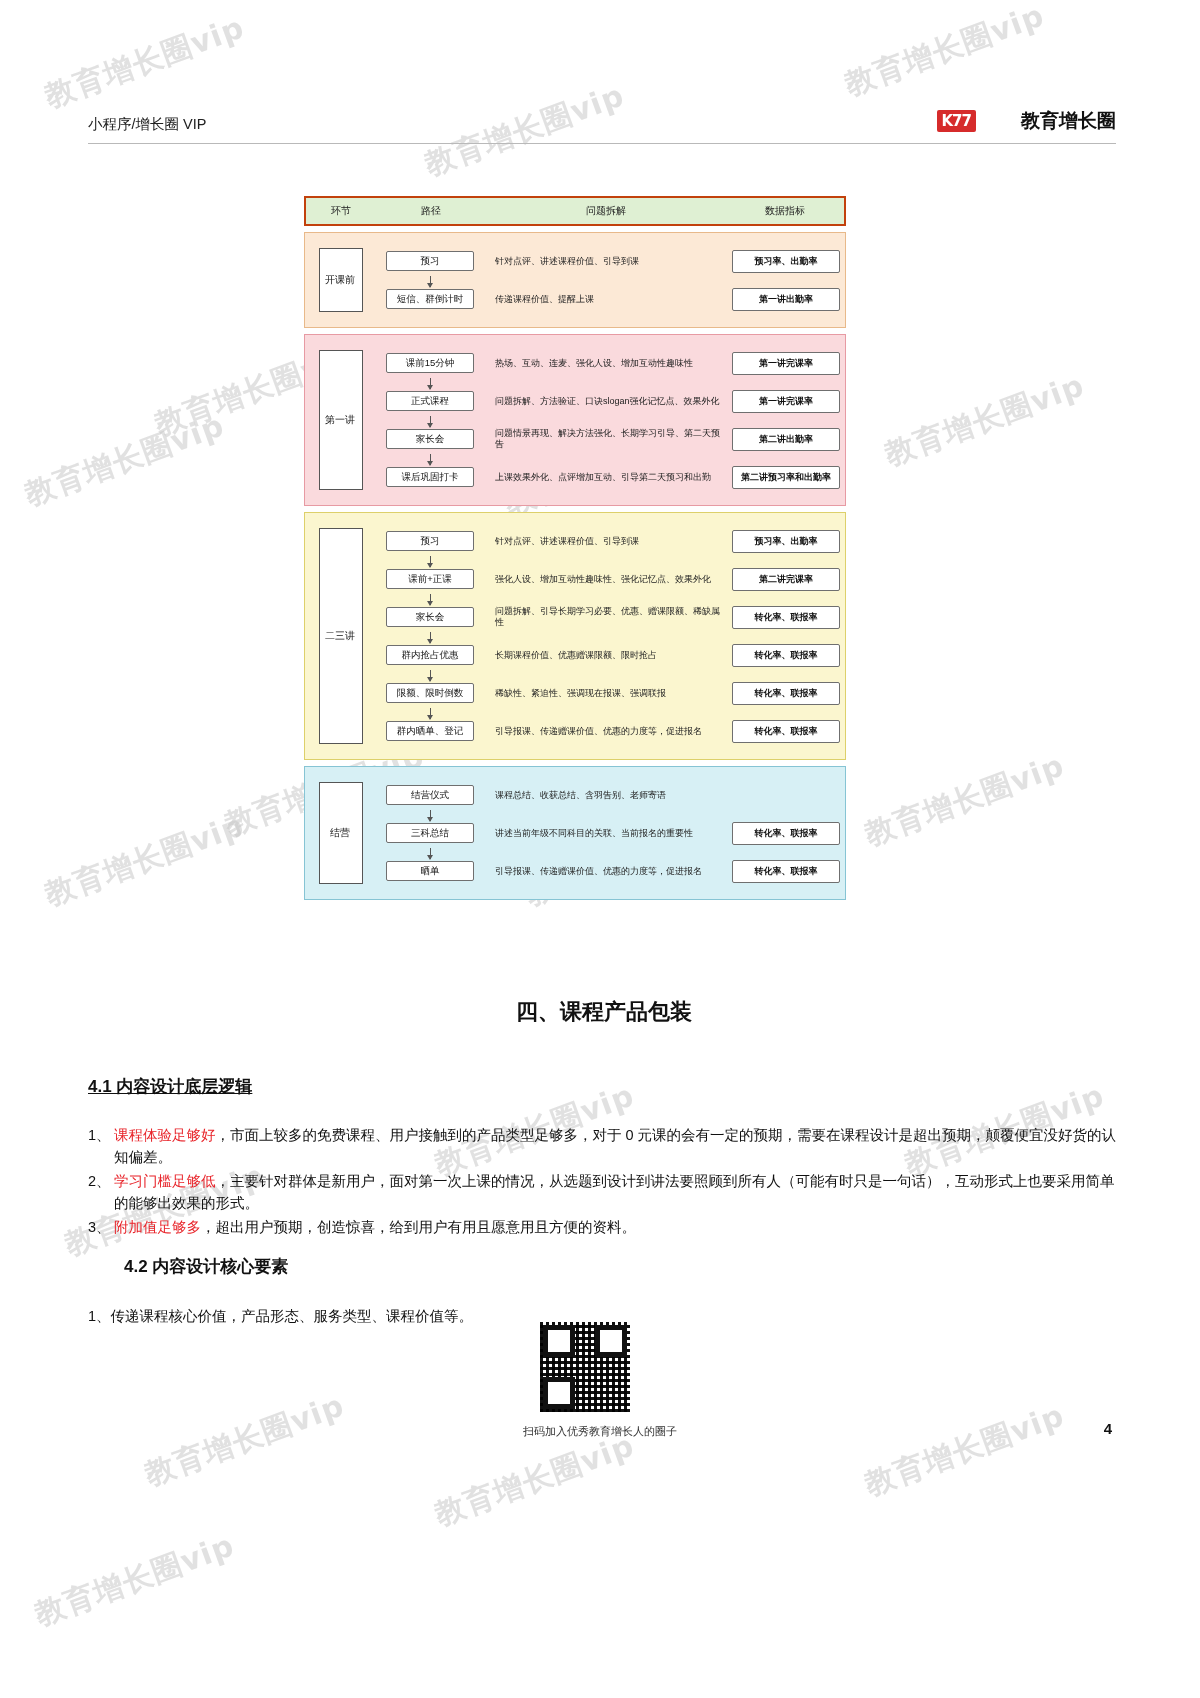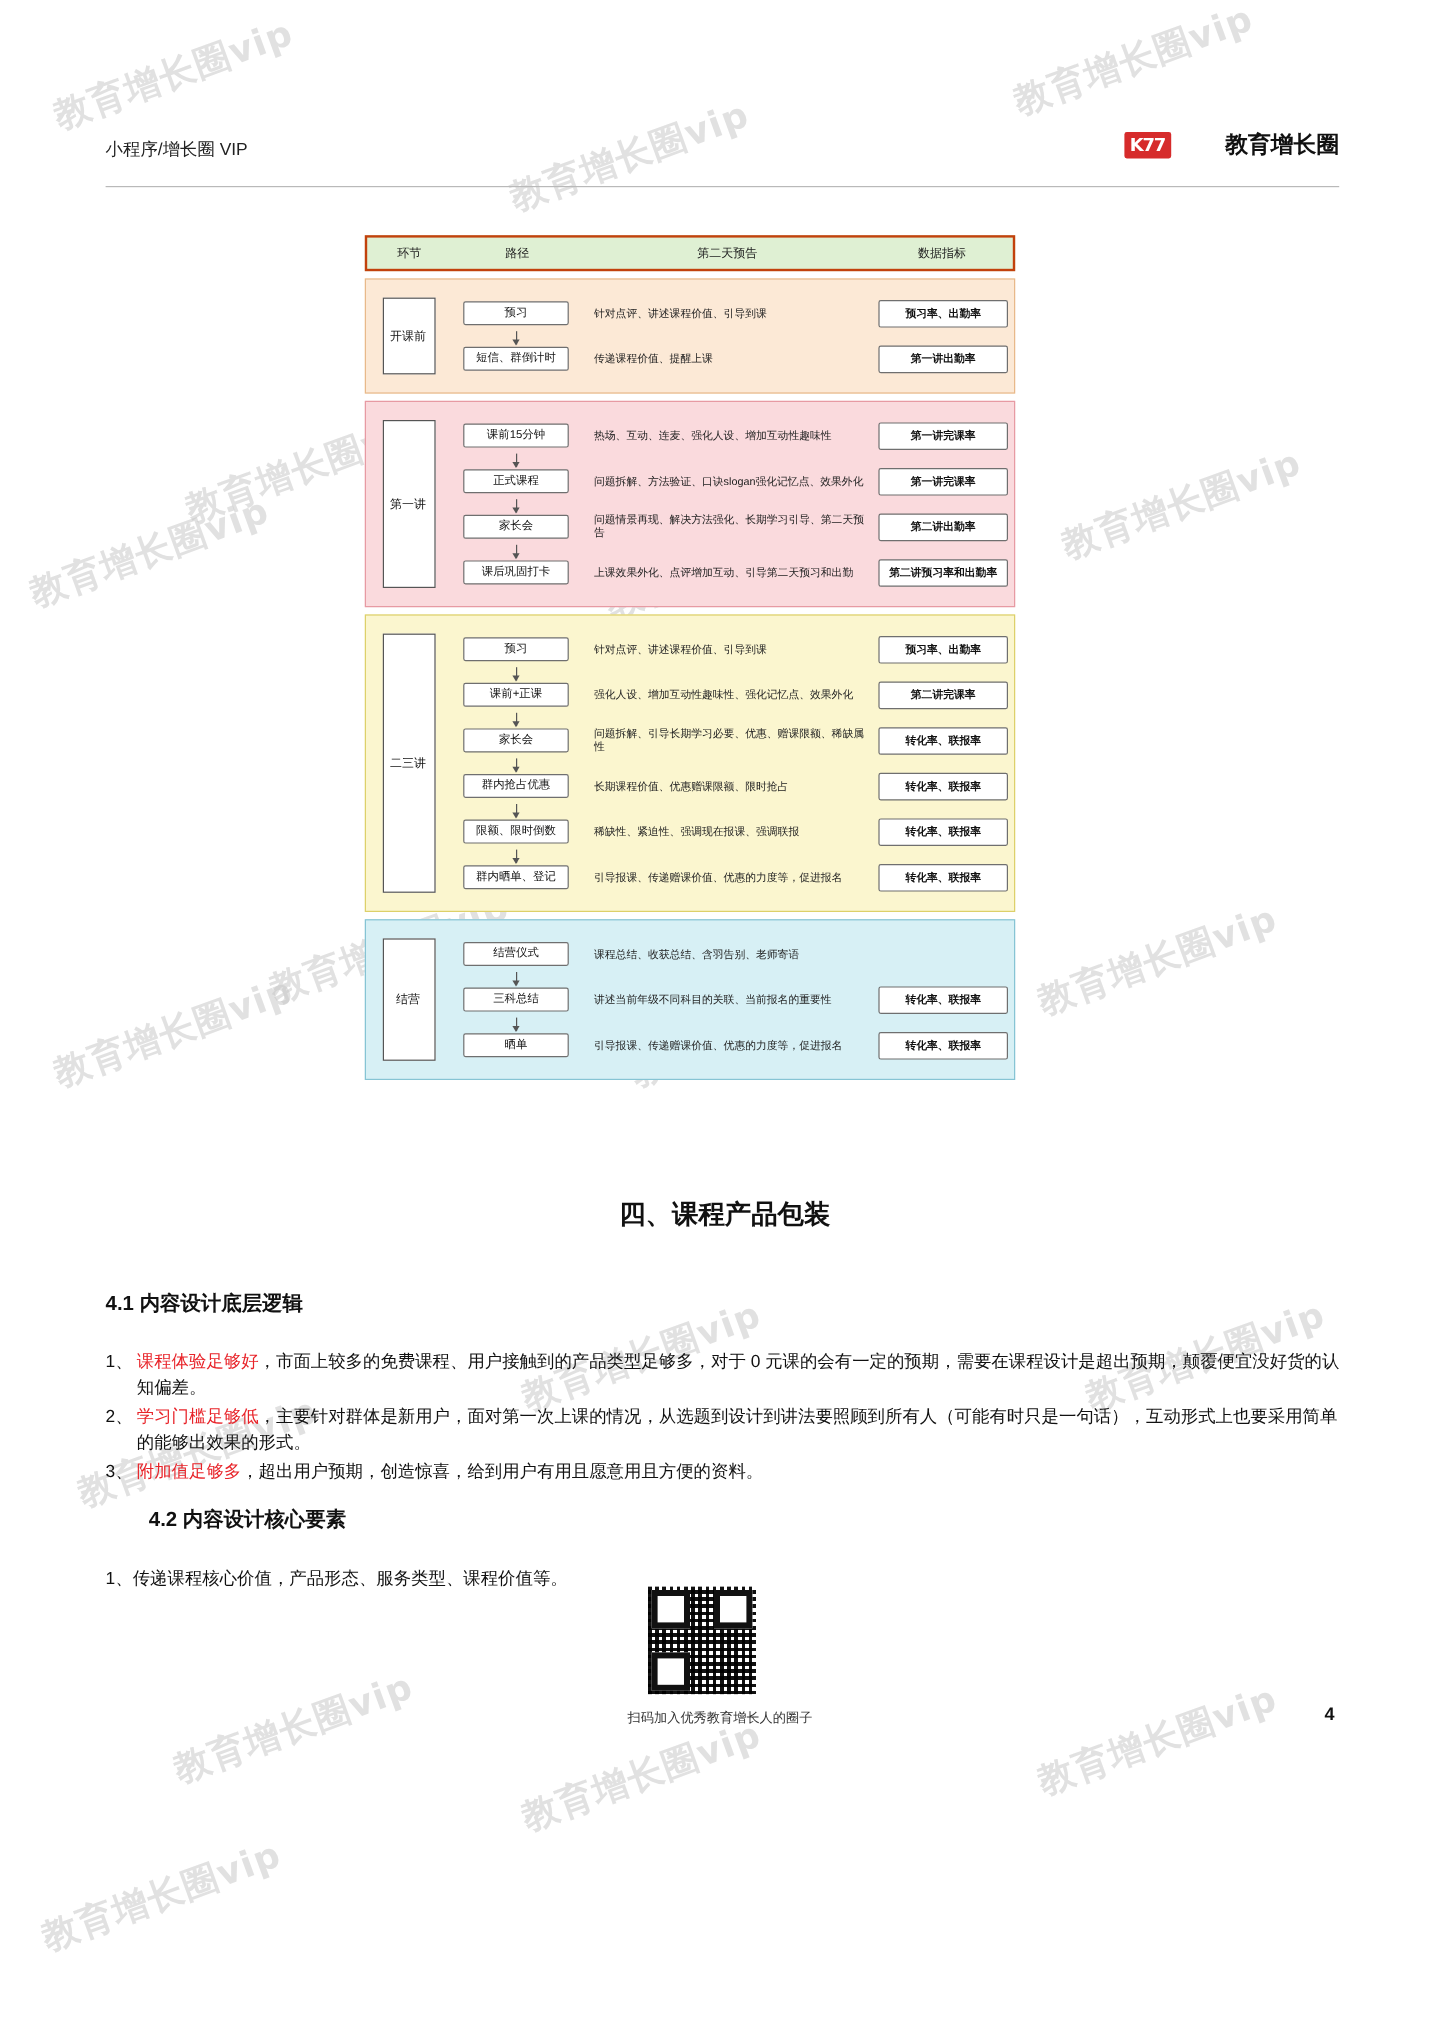--- a/index.html
+++ b/index.html
@@ -20,21 +20,21 @@
     opacity:.55;
     white-space:nowrap;
     transform:rotate(-20deg);
     font-weight:700;
     letter-spacing:1px;
   }
   
   .page-header{
     position:absolute;left:88px;top:108px;width:1028px;
     display:flex;align-items:flex-end;justify-content:space-between;
-    padding-bottom:21px;border-bottom:1px solid #b9b9b9;
+    padding-bottom:9px;border-bottom:1px solid #b9b9b9;
     z-index:10;
   }
   .header-title{font-size:14.5px;color:#222;}
   .logo{display:flex;align-items:center;gap:5px;}
   .logo-mark{
     background:#d62b2b;color:#fff;font-weight:700;font-size:15px;
     padding:2px 5px;border-radius:2px;letter-spacing:-1px;
     font-family:"DejaVu Sans",sans-serif;
   }
   .logo-text{font-size:19px;font-weight:700;color:#111;margin-left:40px;}
@@ -152,21 +152,21 @@
   <div class="logo">
     <span class="logo-mark">K77</span>
     <span class="logo-text">教育增长圈</span>
   </div>
 </div>
 
 <div class="chart">
   <div class="chart-head">
     <div class="col-stage">环节</div>
     <div class="col-path">路径</div>
-    <div class="col-goal">第二天预告</div>
+    <div class="col-goal">问题拆解</div>
     <div class="col-metric">数据指标</div>
   </div>
   <div id="bands">
       <div class="band b1">
         <div class="band-stage">
           <div class="stage-bracket"></div>
           <div class="stage-label">开课前</div>
         </div>
         <div class="band-rows">
           <div class="row">
@@ -339,21 +339,21 @@
               <div class="metric-box">转化率、联报率</div>
             </div>
           </div>
         </div>
       </div>
     </div>
 </div>
 
 <div class="section-title" style="top:997px;">四、课程产品包装</div>
 
-<div class="h2" style="top:1075px;">4.1 内容设计底层逻辑</div>
+<div class="h2" style="top:1075px;text-decoration:underline;">4.1 内容设计底层逻辑</div>
 
 <div class="para" style="top:1124px;">
   <div class="list-item">
     <span class="list-idx">1、</span>
     <span class="list-body"><span class="hl">课程体验足够好</span><span>，市面上较多的免费课程、用户接触到的产品类型足够多，对于 0 元课的会有一定的预期，需要在课程设计是超出预期，颠覆便宜没好货的认知偏差。</span></span>
   </div>
   <div class="list-item">
     <span class="list-idx">2、</span>
     <span class="list-body"><span class="hl">学习门槛足够低</span><span>，主要针对群体是新用户，面对第一次上课的情况，从选题到设计到讲法要照顾到所有人（可能有时只是一句话），互动形式上也要采用简单的能够出效果的形式。</span></span>
   </div>

